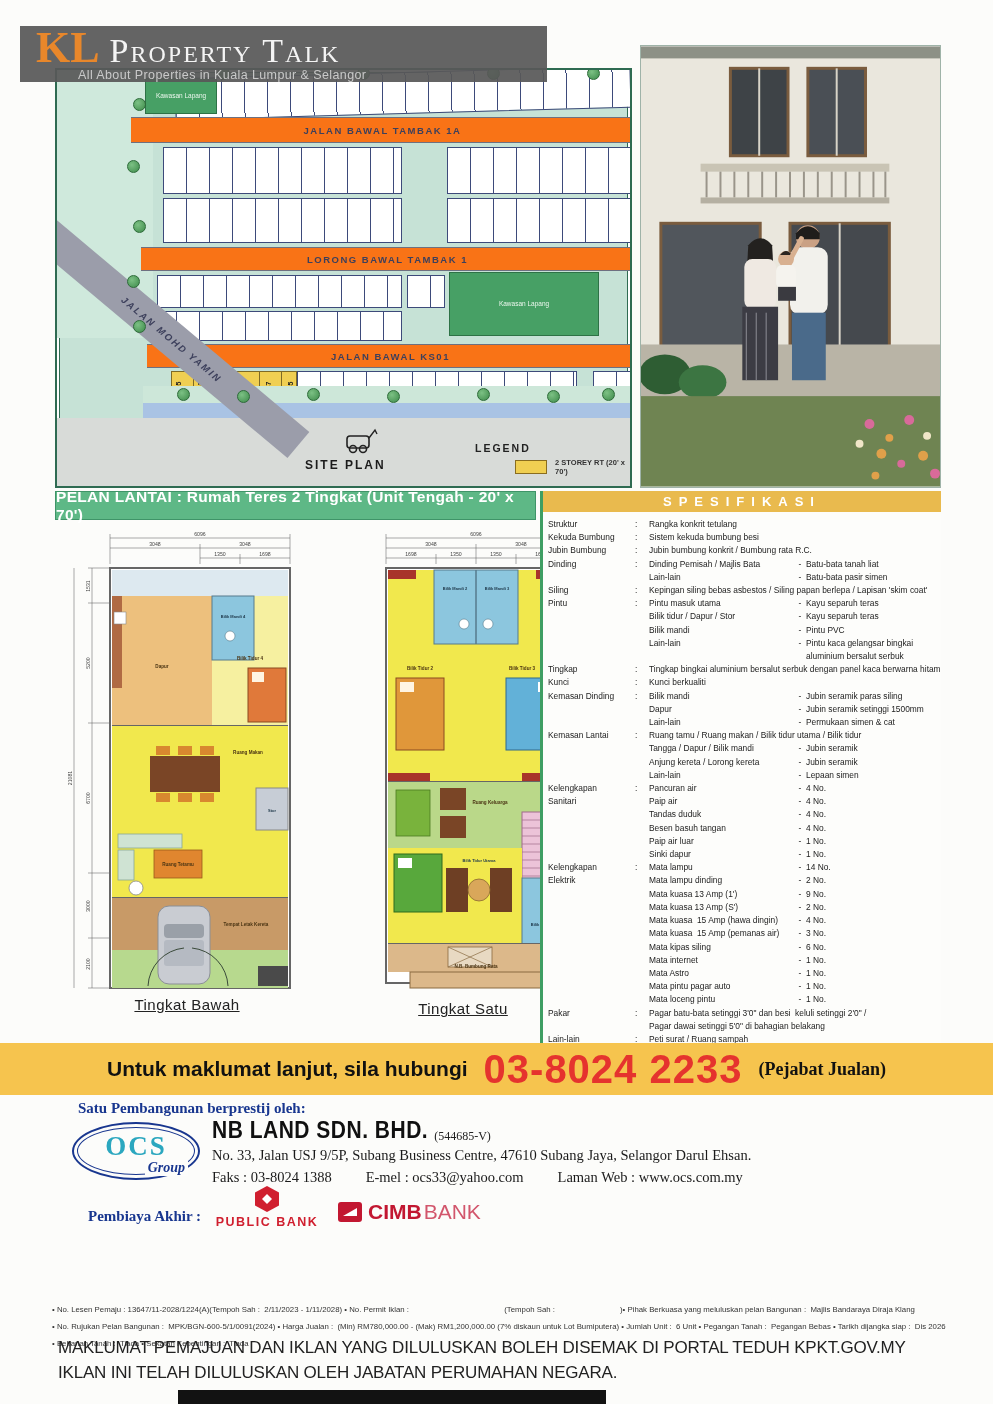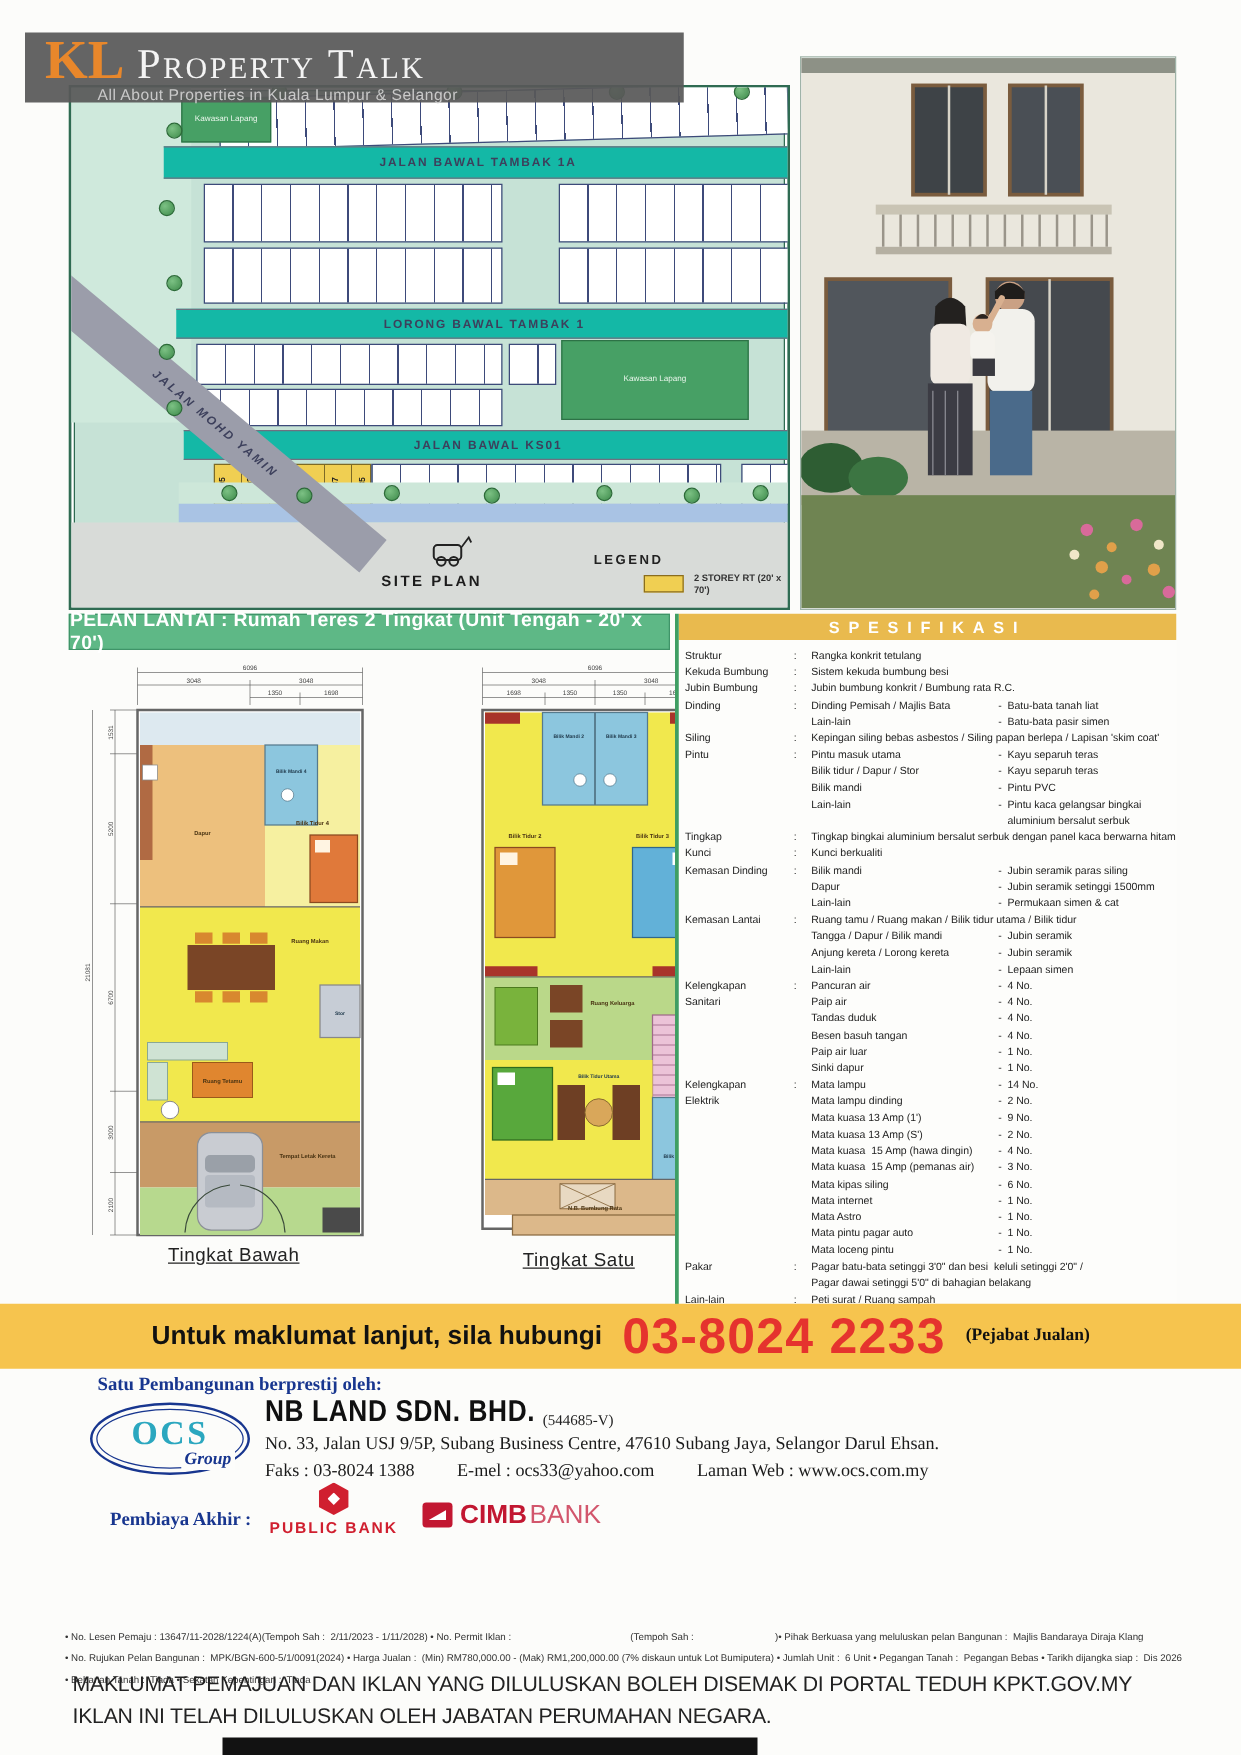--- a/index.html
+++ b/index.html
@@ -16,21 +16,21 @@
 
   
   .site-plan { position:absolute; left:55px; top:68px; width:577px; height:420px;
     background:#c6e2d6; border:2px solid #2f6b52; box-shadow:inset 0 0 0 2px #ffffff, inset 0 0 0 3px #2f6b52;
     overflow:hidden; z-index:2; }
   .sp-left { position:absolute; left:0; top:0; width:96px; height:268px; background:#cfe9dc; }
   .lots { position:absolute; border:1px solid #3d4a7a;
     background:repeating-linear-gradient(90deg,#ffffff 0px,#ffffff 22px,#3d4a7a 22px,#3d4a7a 23px); }
   .lots-yellow { position:absolute; border:1px solid #7d6a26;
     background:repeating-linear-gradient(90deg,#f0cf52 0px,#f0cf52 21px,#7d6a26 21px,#7d6a26 22px); }
-  .road { position:absolute; background:#14b8a6; border-top:1px solid #6e7080; border-bottom:1px solid #6e7080;
+  .road { position:absolute; background:#f97316; border-top:1px solid #6e7080; border-bottom:1px solid #6e7080;
     display:flex; align-items:center; justify-content:center; }
   .road span { color:#3d405c; font-weight:bold; font-size:9.5px; letter-spacing:1.5px; }
   .kawasan { position:absolute; background:#47a065; border:1px solid #2d7246;
     display:flex; align-items:center; justify-content:center; text-align:center;
     color:#eaf6ec; font-size:6.5px; line-height:7.5px; }
   .tree { position:absolute; width:13px; height:13px; border-radius:50%;
     background:radial-gradient(circle at 35% 35%, #7cc184, #3e8b4b); border:1px solid #2d6b39; }
   .river { position:absolute; left:86px; top:333px; width:491px; height:15px; background:#a9c3e4; }
   .green-strip { position:absolute; left:86px; top:316px; width:491px; height:17px; background:#cde7d9; }
   .bottom-gray { position:absolute; left:0; top:348px; width:577px; height:72px; background:#d8dbd8; }
@@ -73,21 +73,21 @@
   
   .plan-svg { position:absolute; z-index:2; }
   .plan-label { position:absolute; width:250px; text-align:center; font-size:15px; color:#222;
     text-decoration:underline; z-index:2; letter-spacing:.5px; }
 
   
   .contact-bar { position:absolute; left:0; top:1043px; width:993px; height:52px; background:#f6c44e;
     display:flex; align-items:center; justify-content:center; gap:16px; z-index:4; }
   .contact-prefix { font-size:21px; font-weight:bold; color:#111; }
   .contact-phone { font-size:40px; font-weight:800; color:#e5332e; letter-spacing:1px; line-height:40px; }
-  .contact-suffix { font-family:"Liberation Serif", serif; font-size:14px; font-weight:bold; color:#111; }
+  .contact-suffix { font-family:"Liberation Serif", serif; font-size:18px; font-weight:bold; color:#111; }
 
   
   .dev-tagline { position:absolute; left:78px; top:1100px; color:#18368f; font-family:Liberation Serif, serif;
     font-weight:bold; font-size:15px; }
   .ocs-logo { position:absolute; left:72px; top:1122px; width:128px; height:58px;
     border:2px solid #18368f; border-radius:50%; }
   .ocs-logo::before { content:""; position:absolute; left:3px; top:3px; right:3px; bottom:3px;
     border:1.5px solid #18368f; border-radius:50%; }
   .ocs-text { position:absolute; left:0; top:7px; width:100%; text-align:center; color:#2ba7bf;
     font-family:"Liberation Serif", serif; font-weight:bold; font-size:27px; letter-spacing:2px; }

